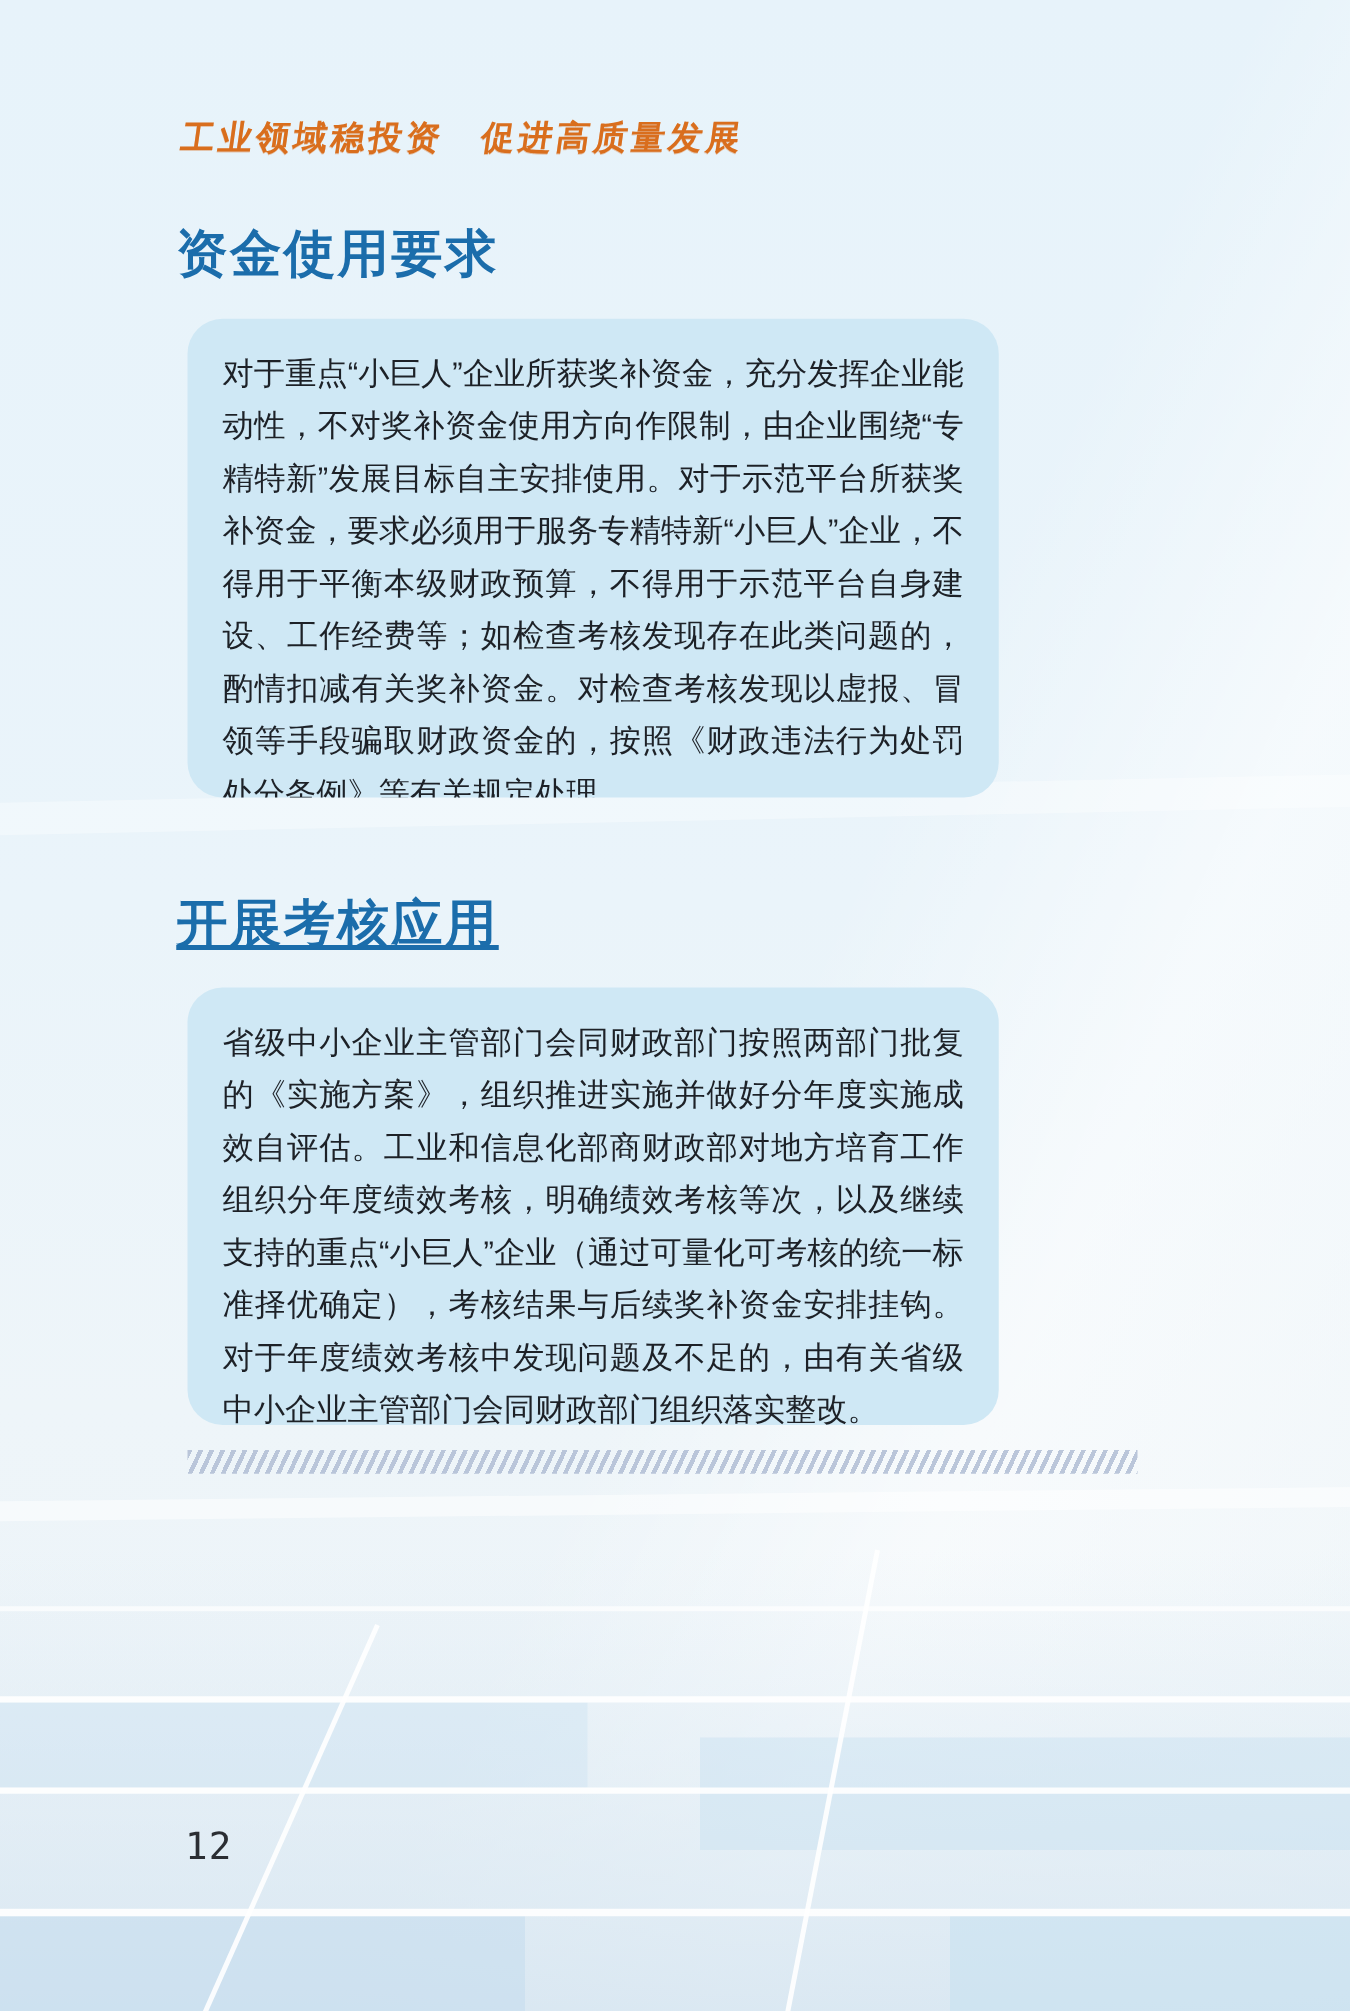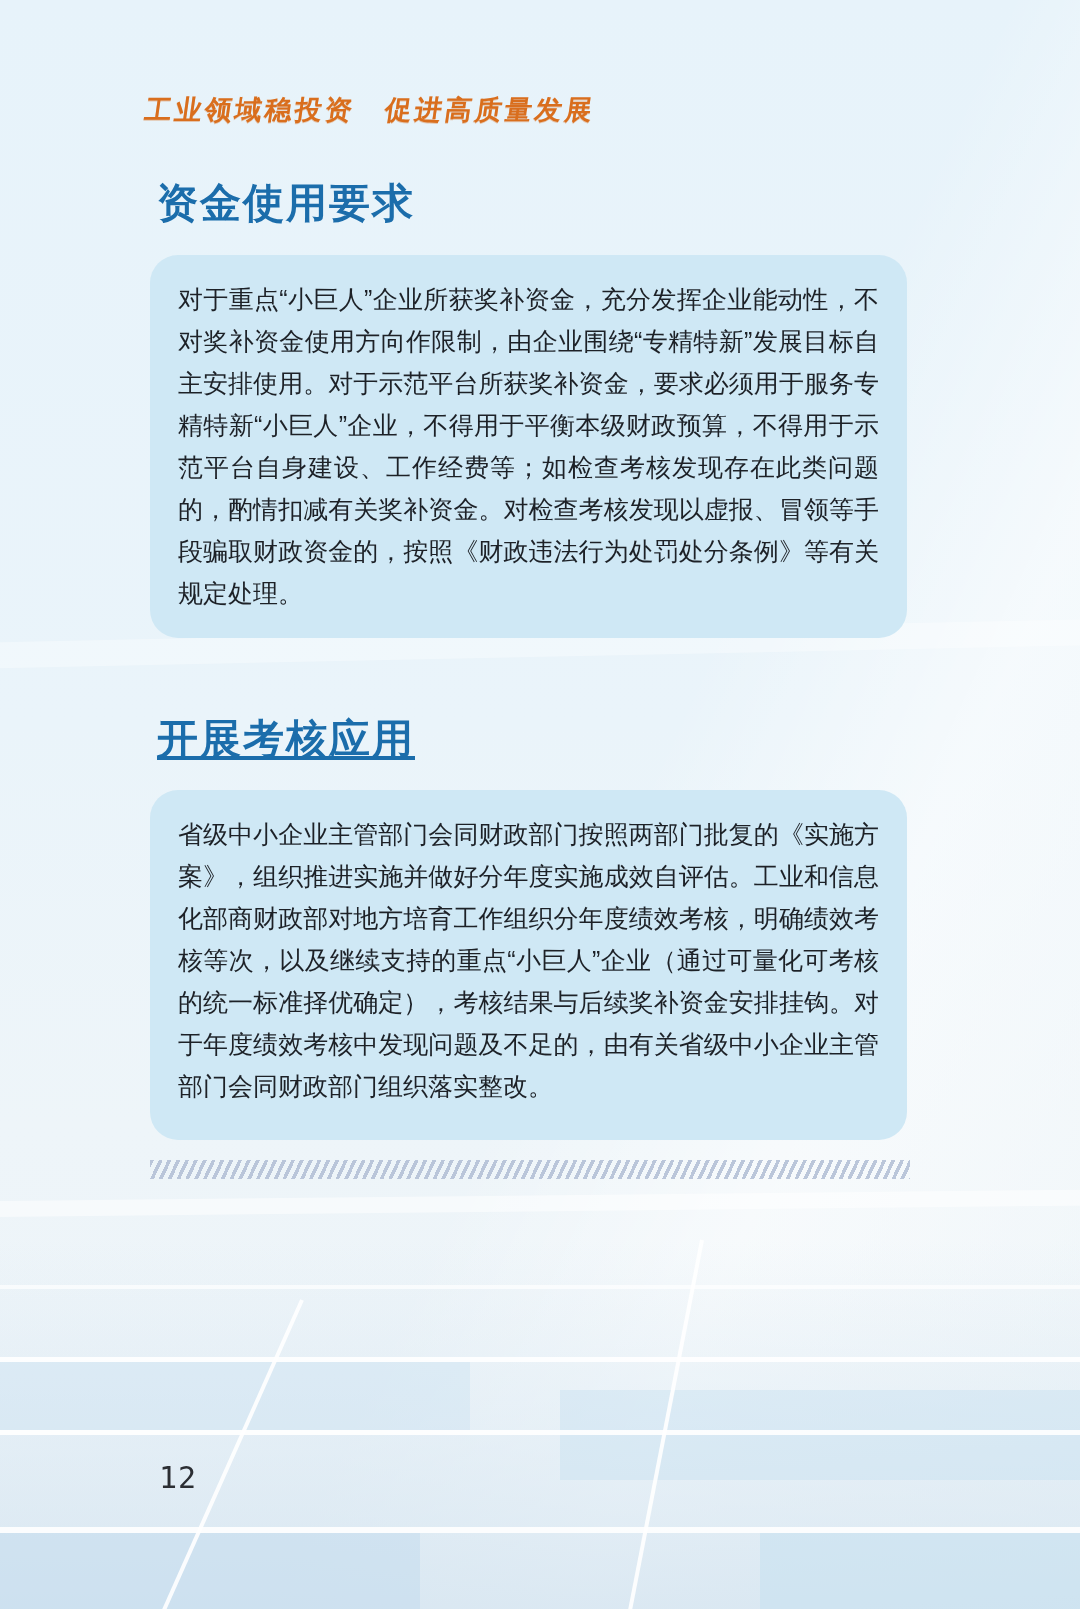--- a/index.html
+++ b/index.html
@@ -38,48 +38,48 @@
   .tcell.c4{left:760px;top:293px;width:320px;height:76px;background:rgba(196,224,240,.5);}
 
   .slogan{
     position:absolute;left:145px;top:92px;
     font-size:27px;font-weight:bold;color:#d96e1d;
     transform:skewX(-8deg);letter-spacing:3px;
     text-shadow:0 1px 0 rgba(217,110,29,.35);
     white-space:nowrap;
   }
   .sec-heading{
-    position:absolute;left:157px;margin:0;
+    position:absolute;left:141px;margin:0;
     font-size:41px;font-weight:900;color:#1b6dab;letter-spacing:2px;
     white-space:nowrap;
   }
   .sec-heading.h-1{top:176px;}
   .sec-heading.h-2{top:712px;text-decoration:underline;}
 
   .panel{
-    position:absolute;left:150px;width:757px;
+    position:absolute;left:150px;width:649px;
     background:#cfe8f5;border-radius:28px;
     box-sizing:border-box;padding:23px 28px;overflow:hidden;
   }
   .panel.p-1{top:255px;height:383px;}
   .panel.p-2{top:790px;height:350px;}
   .panel p{
     margin:0;font-size:25px;line-height:42px;color:#1d2127;
     text-align:justify;text-justify:inter-ideograph;
   }
 
   .hatch{
     position:absolute;left:150px;top:1160px;width:760px;height:19px;
     background:repeating-linear-gradient(115deg,
       #b0bdd4 0 3.5px, rgba(176,189,212,0) 3.5px 8px);
     opacity:.85;
   }
 
   .page-number{
-    position:absolute;left:159px;top:1460px;
+    position:absolute;left:148px;top:1460px;
     font-family:"DejaVu Sans Mono",monospace;
     font-size:30px;color:#2b2e33;letter-spacing:1px;
   }
 </style>
 </head>
 <body>
 
 <div class="page">
 
   <div class="streak s1"></div>

